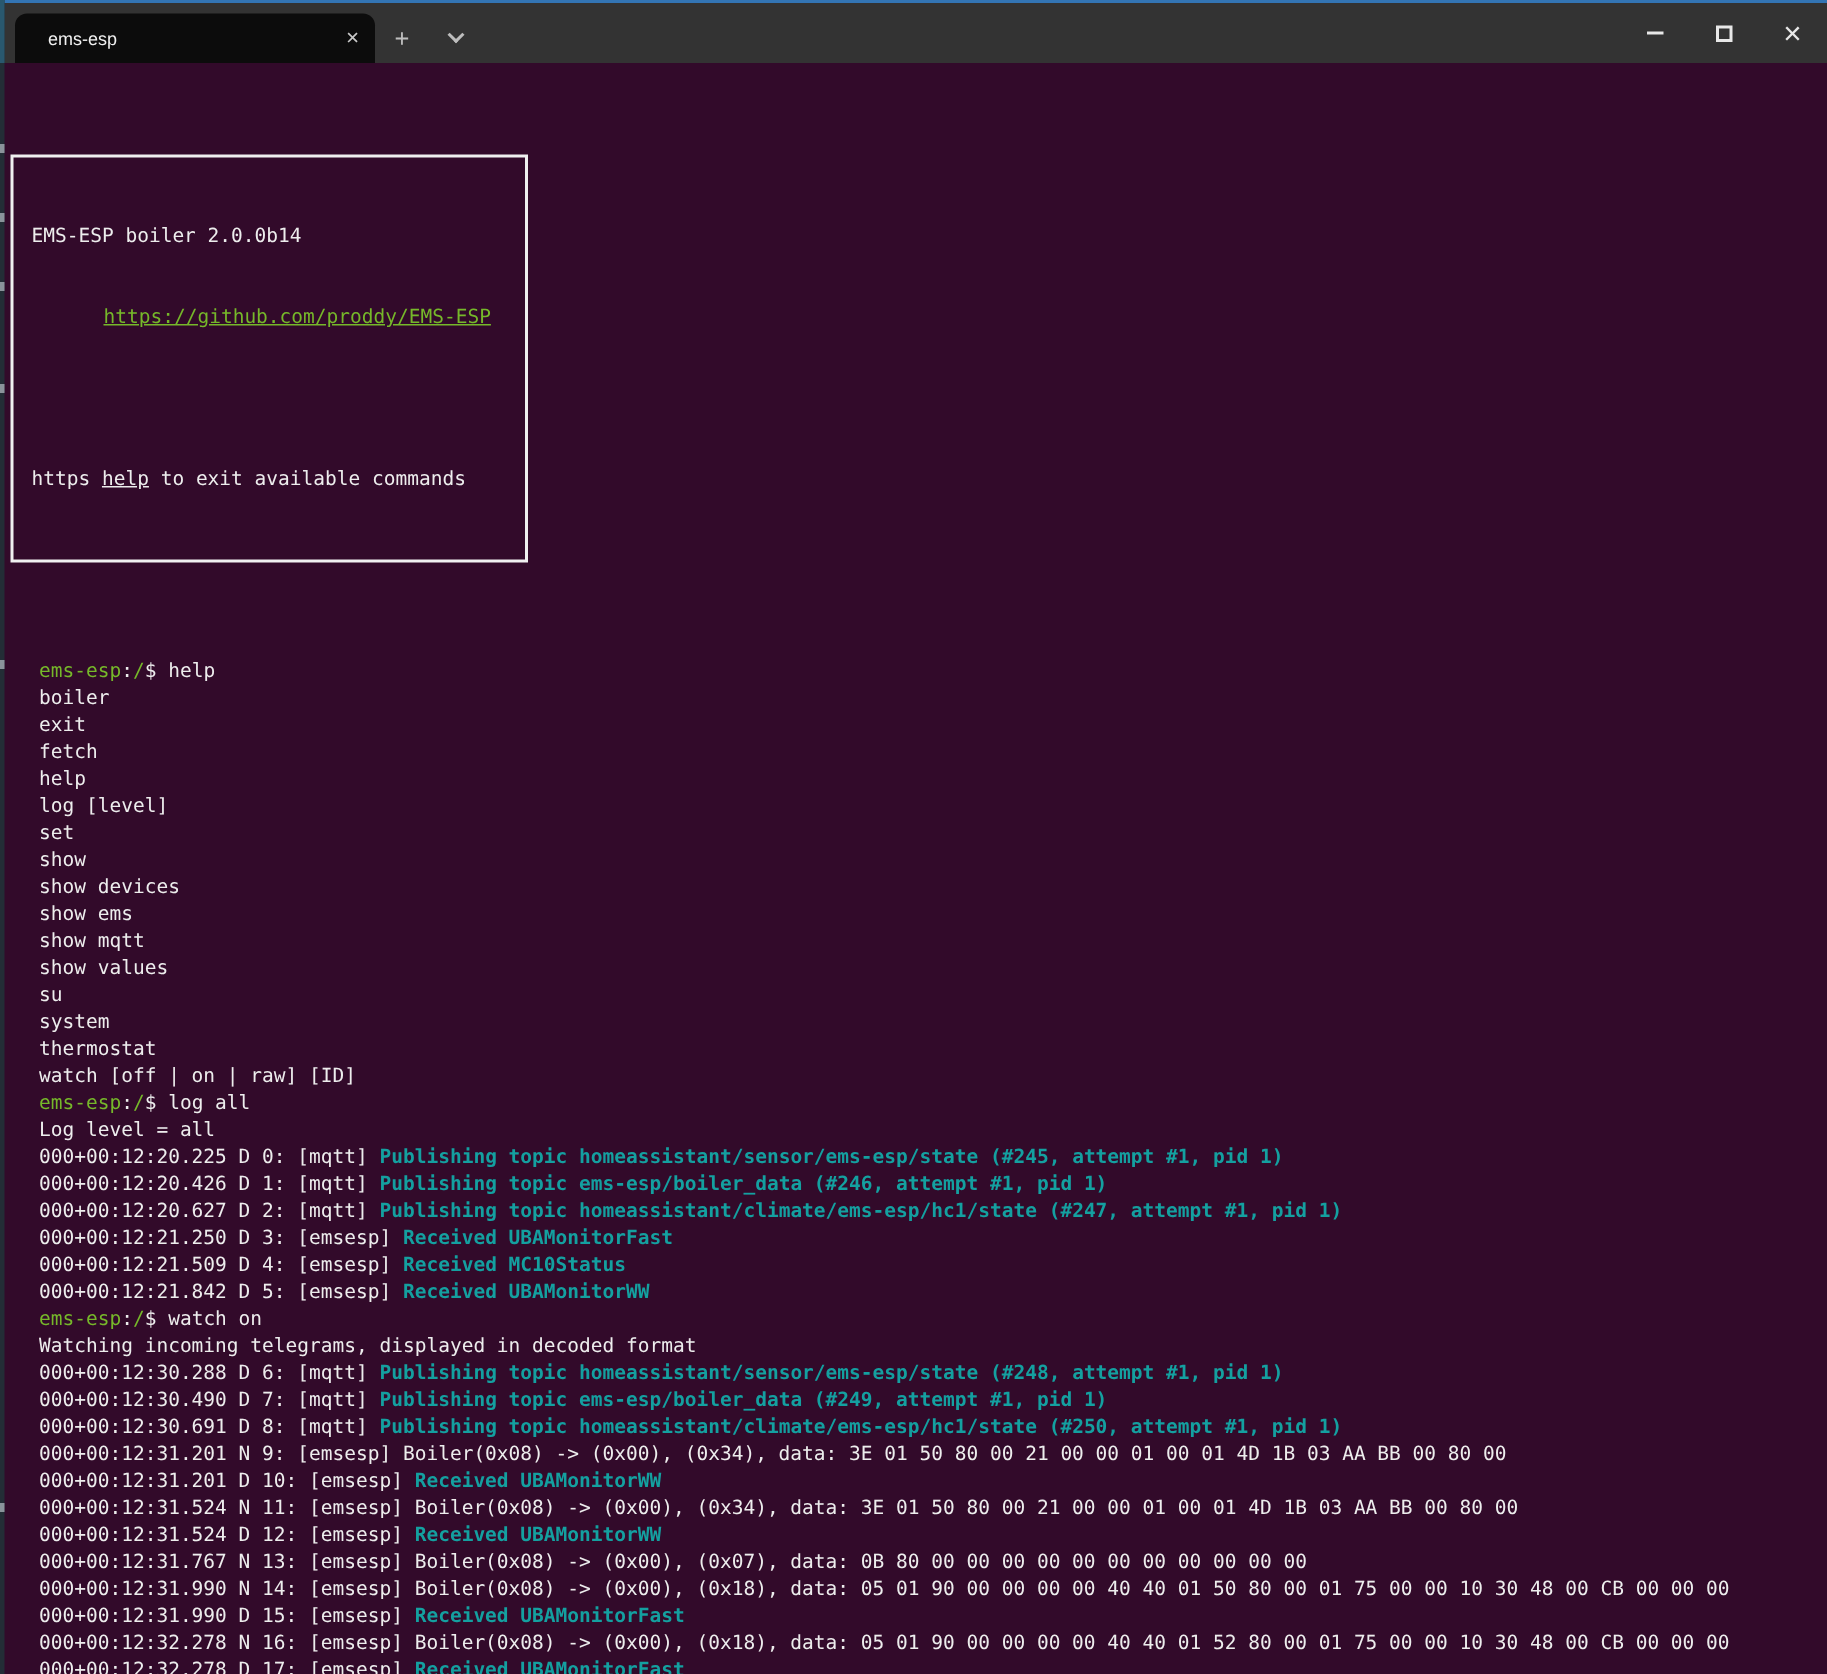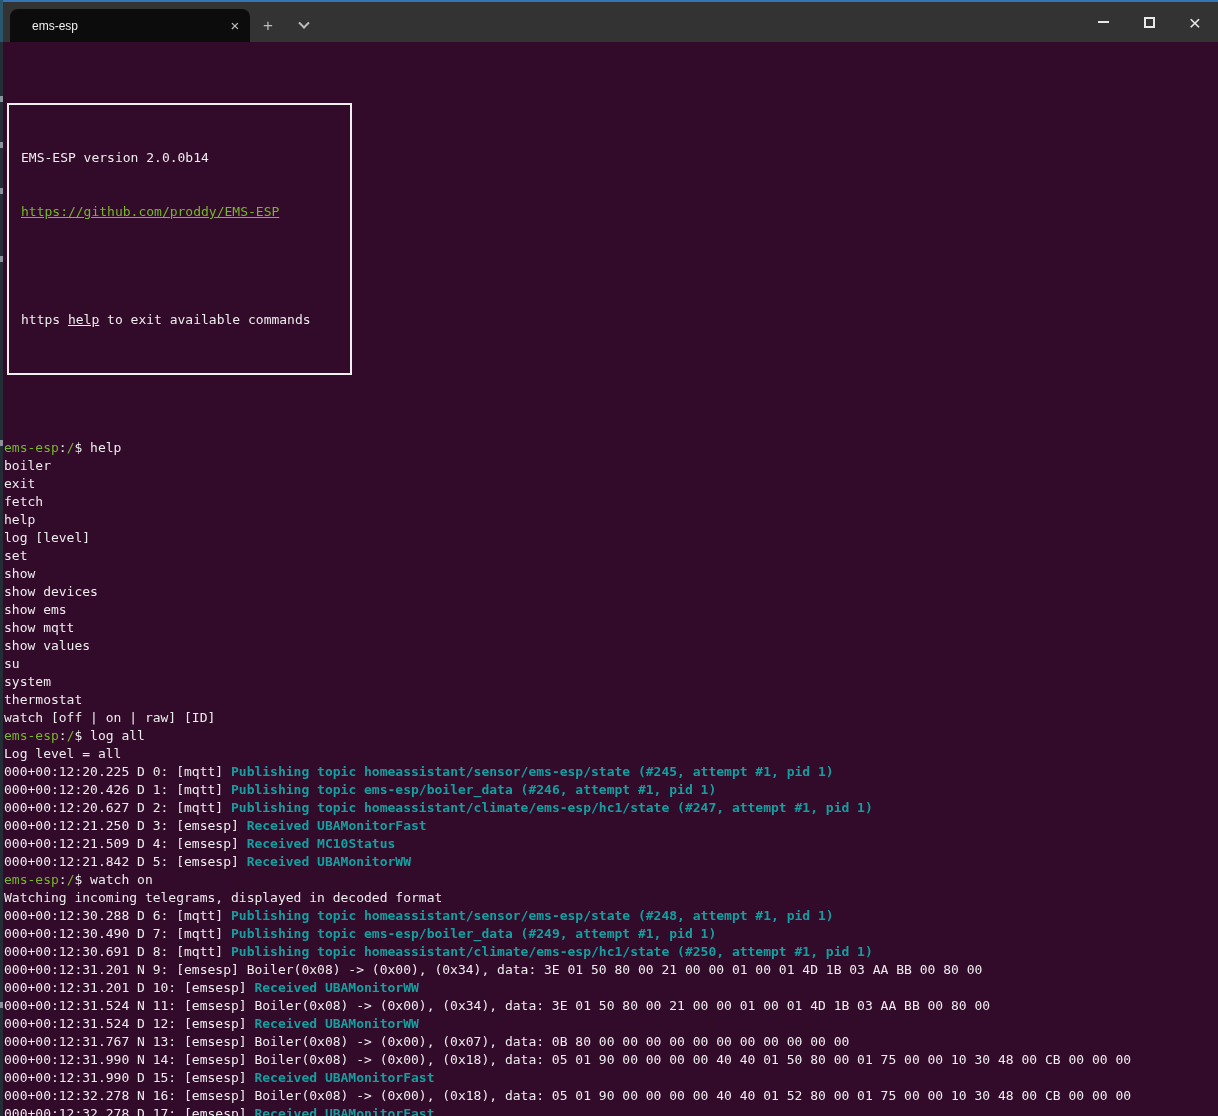--- a/index.html
+++ b/index.html
@@ -27,23 +27,23 @@
   .win-btn{width:46px;height:40px;display:flex;align-items:center;justify-content:center;cursor:pointer;}
   .glyph-min{width:11px;height:2px;background:#e8e8e8;}
   .glyph-max{width:11px;height:11px;border:2px solid #e8e8e8;}
   .glyph-close{color:#e8e8e8;font-size:21px;font-family:"Liberation Sans",sans-serif;line-height:1;}
 
   
   .term{position:absolute;top:42px;left:0;width:1218px;height:1074px;background:var(--bg);
     color:var(--fg);font-size:13px;line-height:18px;white-space:pre;padding:25px 0 0 4px;z-index:5;}
   .banner{width:345px;border:2px solid #f0f0f0;padding:8px 12px;margin:0 0 28px 3px;}
   .banner .bline{height:18px;}
-  .banner a.link{color:var(--green);text-decoration:underline;cursor:pointer;}
+  .banner a.link{color:var(--green);text-decoration:underline;cursor:pointer;margin-left:48px;}
   .u{text-decoration:underline;}
-  .tline{height:18px;}
+  .tline{height:18px;padding-left:22px;}
   .c-w{color:var(--fg);}
   .c-g{color:var(--green);}
   .c-t{color:var(--teal);font-weight:bold;}
 
   
   .left-edge{position:absolute;left:0;top:0;width:3px;height:1116px;background:#232d36;z-index:40;}
   .left-edge .dash{position:absolute;left:0;width:3px;height:6px;background:#8a939b;}
   .left-edge .blue-seg{position:absolute;left:0;top:0;width:3px;height:42px;background:#29586e;}
 </style>
 </head>
@@ -70,21 +70,21 @@
       <span class="glyph-max"></span>
     </div>
     <div class="win-btn">
       <span class="glyph-close">×</span>
     </div>
   </div>
 </div>
 
 <div class="term">
   <div class="banner">
-    <div class="bline">EMS-ESP version 2.0.0b14</div>
+    <div class="bline">EMS-ESP boiler 2.0.0b14</div>
     <div class="bline"><a class="link">https://github.com/proddy/EMS-ESP</a></div>
     <div class="bline"> </div>
     <div class="bline"><span>https </span><span class="u">help</span><span> to exit available commands</span></div>
   </div>
   <div><div class="tline"><span class="c-g">ems-esp</span><span class="c-w">:</span><span class="c-g">/</span><span class="c-w">$ help</span></div><div class="tline"><span class="c-w">boiler</span></div><div class="tline"><span class="c-w">exit</span></div><div class="tline"><span class="c-w">fetch</span></div><div class="tline"><span class="c-w">help</span></div><div class="tline"><span class="c-w">log [level]</span></div><div class="tline"><span class="c-w">set</span></div><div class="tline"><span class="c-w">show</span></div><div class="tline"><span class="c-w">show devices</span></div><div class="tline"><span class="c-w">show ems</span></div><div class="tline"><span class="c-w">show mqtt</span></div><div class="tline"><span class="c-w">show values</span></div><div class="tline"><span class="c-w">su</span></div><div class="tline"><span class="c-w">system</span></div><div class="tline"><span class="c-w">thermostat</span></div><div class="tline"><span class="c-w">watch [off | on | raw] [ID]</span></div><div class="tline"><span class="c-g">ems-esp</span><span class="c-w">:</span><span class="c-g">/</span><span class="c-w">$ log all</span></div><div class="tline"><span class="c-w">Log level = all</span></div><div class="tline"><span class="c-w">000+00:12:20.225 D 0: [mqtt] </span><span class="c-t">Publishing topic homeassistant/sensor/ems-esp/state (#245, attempt #1, pid 1)</span></div><div class="tline"><span class="c-w">000+00:12:20.426 D 1: [mqtt] </span><span class="c-t">Publishing topic ems-esp/boiler_data (#246, attempt #1, pid 1)</span></div><div class="tline"><span class="c-w">000+00:12:20.627 D 2: [mqtt] </span><span class="c-t">Publishing topic homeassistant/climate/ems-esp/hc1/state (#247, attempt #1, pid 1)</span></div><div class="tline"><span class="c-w">000+00:12:21.250 D 3: [emsesp] </span><span class="c-t">Received UBAMonitorFast</span></div><div class="tline"><span class="c-w">000+00:12:21.509 D 4: [emsesp] </span><span class="c-t">Received MC10Status</span></div><div class="tline"><span class="c-w">000+00:12:21.842 D 5: [emsesp] </span><span class="c-t">Received UBAMonitorWW</span></div><div class="tline"><span class="c-g">ems-esp</span><span class="c-w">:</span><span class="c-g">/</span><span class="c-w">$ watch on</span></div><div class="tline"><span class="c-w">Watching incoming telegrams, displayed in decoded format</span></div><div class="tline"><span class="c-w">000+00:12:30.288 D 6: [mqtt] </span><span class="c-t">Publishing topic homeassistant/sensor/ems-esp/state (#248, attempt #1, pid 1)</span></div><div class="tline"><span class="c-w">000+00:12:30.490 D 7: [mqtt] </span><span class="c-t">Publishing topic ems-esp/boiler_data (#249, attempt #1, pid 1)</span></div><div class="tline"><span class="c-w">000+00:12:30.691 D 8: [mqtt] </span><span class="c-t">Publishing topic homeassistant/climate/ems-esp/hc1/state (#250, attempt #1, pid 1)</span></div><div class="tline"><span class="c-w">000+00:12:31.201 N 9: [emsesp] Boiler(0x08) -&gt; (0x00), (0x34), data: 3E 01 50 80 00 21 00 00 01 00 01 4D 1B 03 AA BB 00 80 00</span></div><div class="tline"><span class="c-w">000+00:12:31.201 D 10: [emsesp] </span><span class="c-t">Received UBAMonitorWW</span></div><div class="tline"><span class="c-w">000+00:12:31.524 N 11: [emsesp] Boiler(0x08) -&gt; (0x00), (0x34), data: 3E 01 50 80 00 21 00 00 01 00 01 4D 1B 03 AA BB 00 80 00</span></div><div class="tline"><span class="c-w">000+00:12:31.524 D 12: [emsesp] </span><span class="c-t">Received UBAMonitorWW</span></div><div class="tline"><span class="c-w">000+00:12:31.767 N 13: [emsesp] Boiler(0x08) -&gt; (0x00), (0x07), data: 0B 80 00 00 00 00 00 00 00 00 00 00 00</span></div><div class="tline"><span class="c-w">000+00:12:31.990 N 14: [emsesp] Boiler(0x08) -&gt; (0x00), (0x18), data: 05 01 90 00 00 00 00 40 40 01 50 80 00 01 75 00 00 10 30 48 00 CB 00 00 00</span></div><div class="tline"><span class="c-w">000+00:12:31.990 D 15: [emsesp] </span><span class="c-t">Received UBAMonitorFast</span></div><div class="tline"><span class="c-w">000+00:12:32.278 N 16: [emsesp] Boiler(0x08) -&gt; (0x00), (0x18), data: 05 01 90 00 00 00 00 40 40 01 52 80 00 01 75 00 00 10 30 48 00 CB 00 00 00</span></div><div class="tline"><span class="c-w">000+00:12:32.278 D 17: [emsesp] </span><span class="c-t">Received UBAMonitorFast</span></div></div>
 </div>
 
 <div class="left-edge">
   <div class="blue-seg"></div>
   <div class="dash" style="top:96px"></div>

